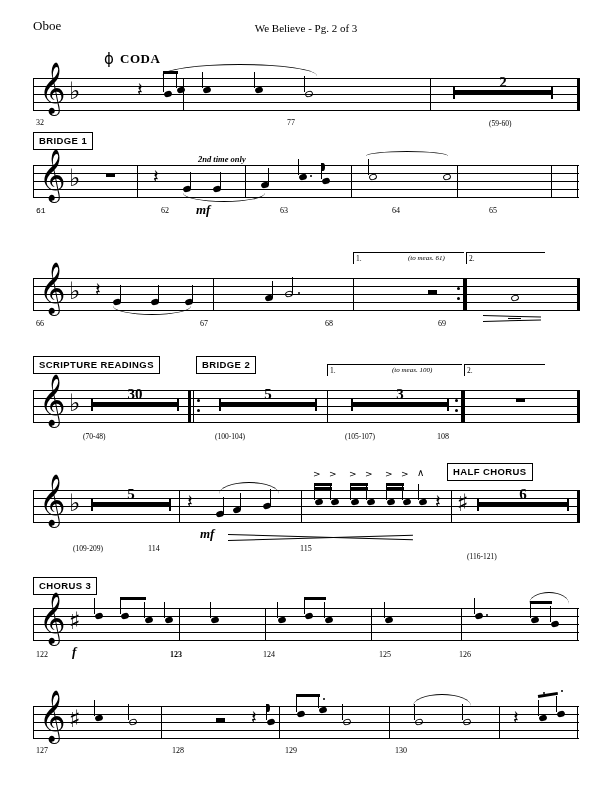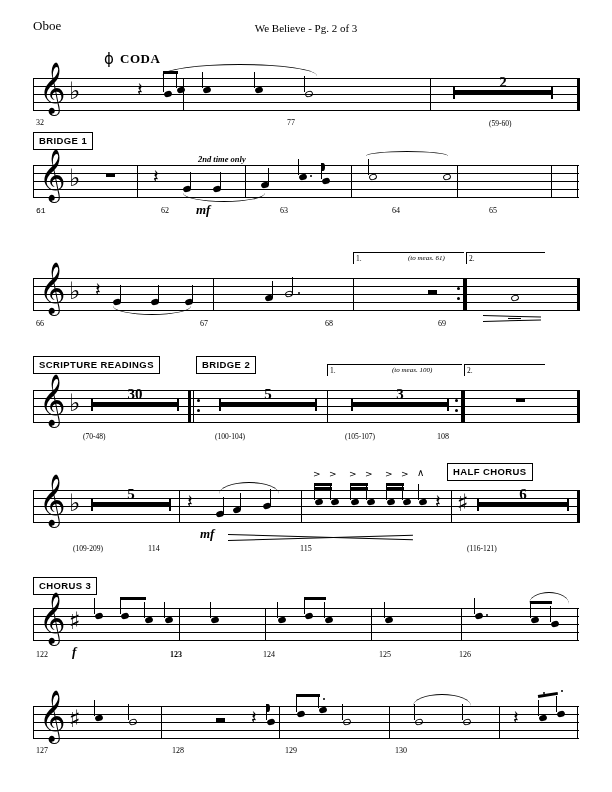--- a/index.html
+++ b/index.html
@@ -617,21 +617,21 @@
 
     <div class="dyn" style="left:200px; top:64px;">mf</div>
     <div class="hairpin dim" style="left:228px; top:72px; width:185px;">
       <div class="a"></div>
         <div class="b"></div>
     </div>
 
     <div class="measrange" style="left:73px; top:82px;">(109-209)</div>
     <div class="measnum" style="left:148px; top:82px;">114</div>
     <div class="measnum" style="left:300px; top:82px;">115</div>
-    <div class="measrange" style="left:467px; top:82px;">(116-121)</div>
+    <div class="measrange" style="left:467px; top:90px;">(116-121)</div>
   </div>
 
   <div class="system" style="top:572px;">
     <div class="rehearsal" style="left:33px; top:5px;">CHORUS 3</div>
 
     <div class="staff" style="top:36px;">
       <div class="line l0"></div>
         <div class="line l1"></div>
         <div class="line l2"></div>
         <div class="line l3"></div>

